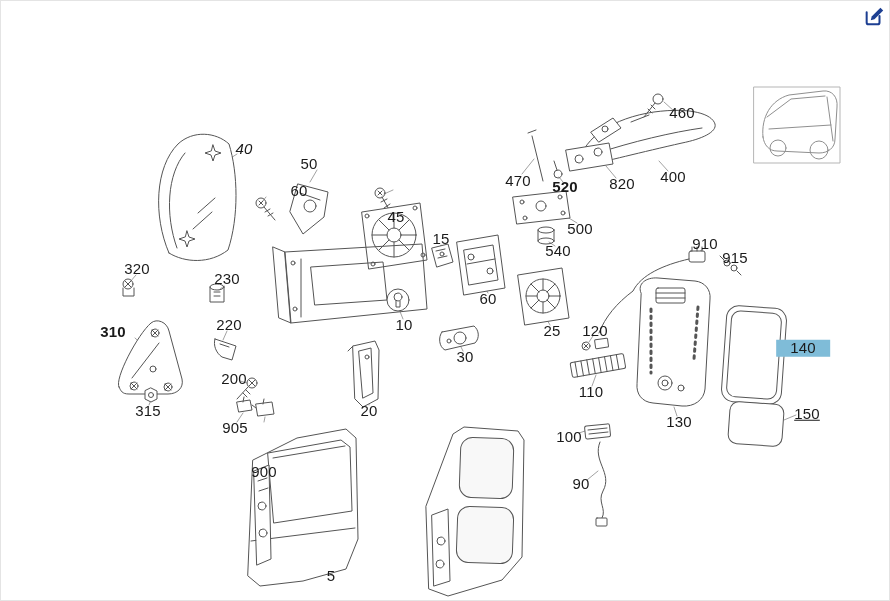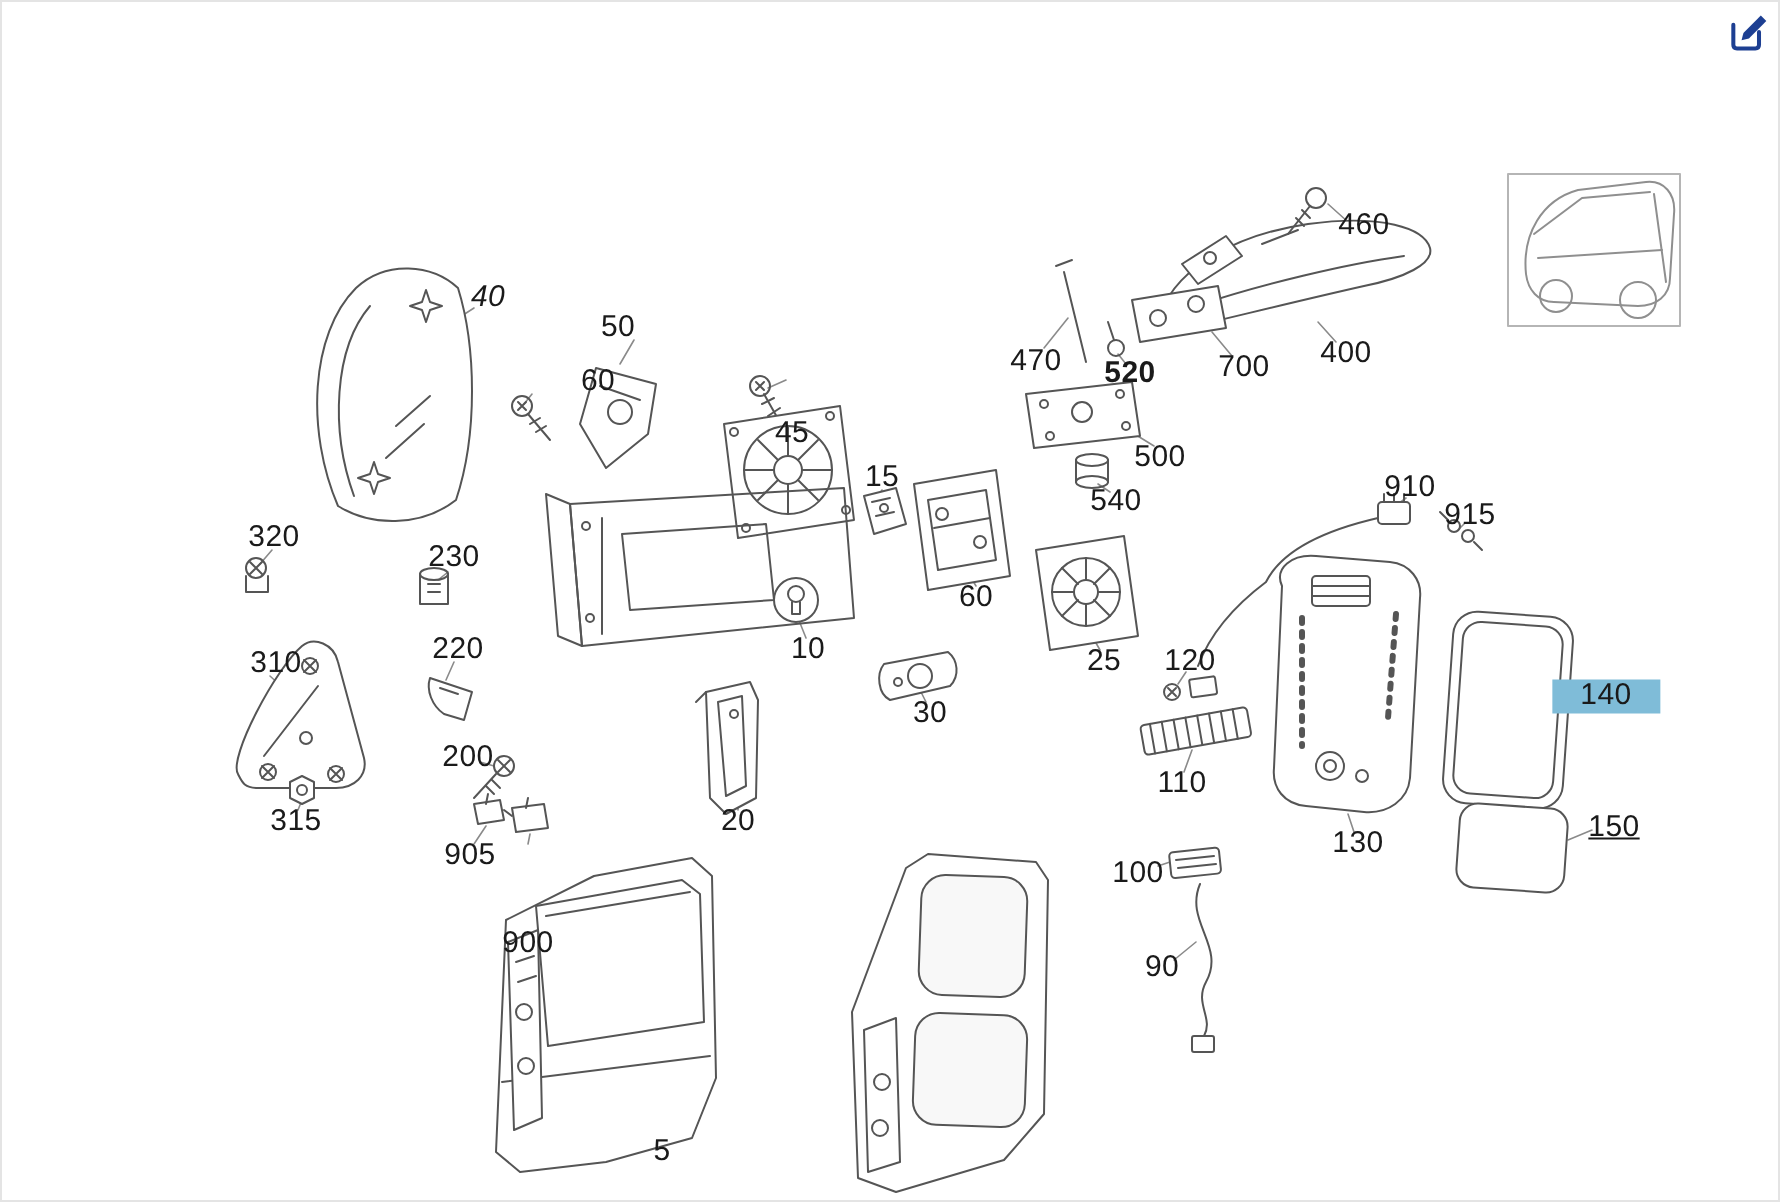--- a/index.html
+++ b/index.html
@@ -336,29 +336,29 @@
   </svg>
 
   <div class="label-layer">
       <div class="part-label" style="left: 243px; top: 148px; font-style: italic;">40</div>
       <div class="part-label" style="left: 308px; top: 163px;">50</div>
       <div class="part-label" style="left: 266px; top: 190px; margin-left: 32px;">60</div>
       <div class="part-label" style="left: 395px; top: 184px; margin-top: 32px;">45</div>
       <div class="part-label" style="left: 440px; top: 238px;">15</div>
       <div class="part-label" style="left: 517px; top: 180px;">470</div>
       <div class="part-label" style="left: 564px; top: 186px; font-weight: bold;">520</div>
-      <div class="part-label" style="left: 621px; top: 183px;">700</div>
+      <div class="part-label" style="left: 621px; top: 183px;">820</div>
       <div class="part-label" style="left: 681px; top: 112px;">460</div>
       <div class="part-label" style="left: 672px; top: 176px;">400</div>
       <div class="part-label" style="left: 579px; top: 228px;">500</div>
       <div class="part-label" style="left: 557px; top: 250px;">540</div>
       <div class="part-label" style="left: 136px; top: 268px;">320</div>
       <div class="part-label" style="left: 226px; top: 278px;">230</div>
       <div class="part-label" style="left: 228px; top: 324px;">220</div>
-      <div class="part-label" style="left: 137px; top: 331px;">310</div>
+      <div class="part-label" style="left: 112px; top: 331px; font-weight: bold;">310</div>
       <div class="part-label" style="left: 147px; top: 410px;">315</div>
       <div class="part-label" style="left: 233px; top: 378px;">200</div>
       <div class="part-label" style="left: 234px; top: 427px;">905</div>
       <div class="part-label" style="left: 263px; top: 427px; margin-top: 44px;">900</div>
       <div class="part-label" style="left: 403px; top: 324px;">10</div>
       <div class="part-label" style="left: 487px; top: 298px;">60</div>
       <div class="part-label" style="left: 464px; top: 356px;">30</div>
       <div class="part-label" style="left: 551px; top: 330px;">25</div>
       <div class="part-label" style="left: 704px; top: 243px;">910</div>
       <div class="part-label" style="left: 734px; top: 257px;">915</div>

